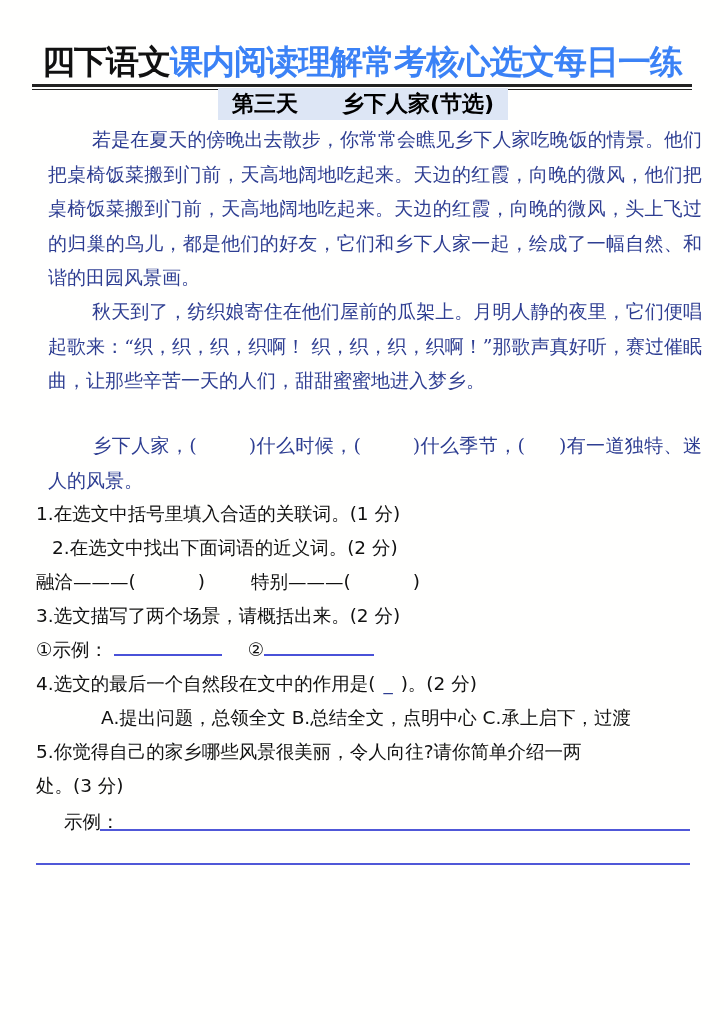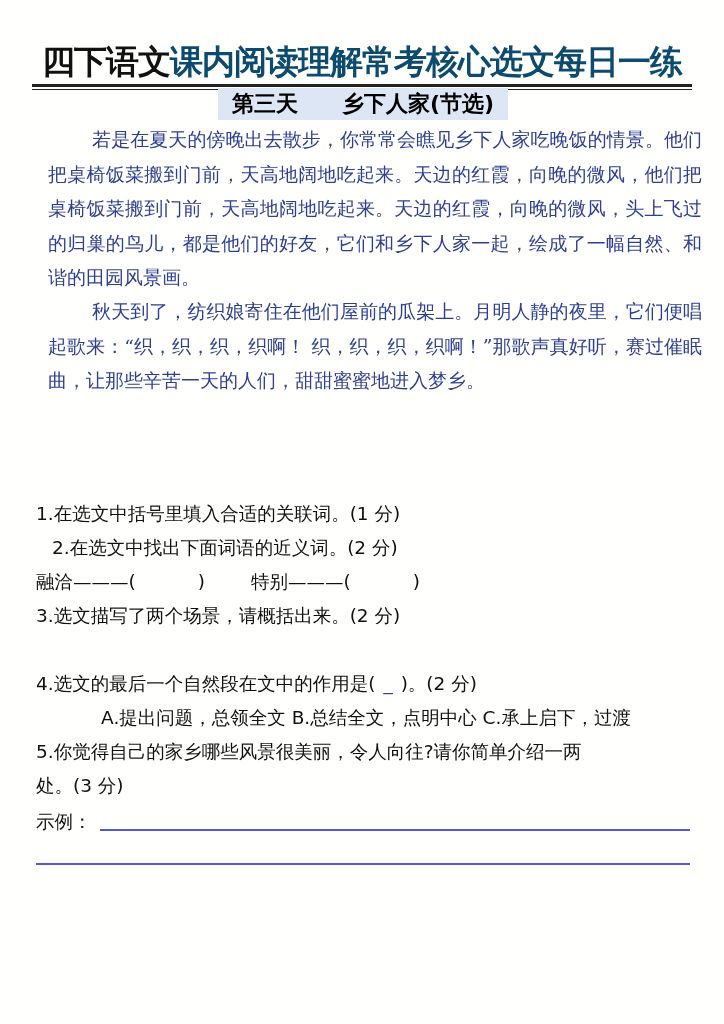--- a/index.html
+++ b/index.html
@@ -4,21 +4,21 @@
   <style>
     html, body { margin: 0; padding: 0; background: #ffffff; }
     body { width: 724px; height: 1024px; position: relative; overflow: hidden;
            font-family: "DejaVu Serif", "Liberation Serif", serif; }
     .page { position: absolute; left: 0; top: 0; width: 724px; height: 1024px; background: #fffffe; }
 
     .title { position: absolute; left: 32px; top: 40px; width: 660px; height: 44px;
              font-family: "DejaVu Sans", sans-serif; font-weight: bold; font-size: 33px;
              letter-spacing: -1px; white-space: nowrap; line-height: 44px; text-align: center; }
     .title .black { color: #111111; }
-    .title .red { color: #0c4a6e; text-align: right; }
+    .title .red { color: #3b82f6; text-align: right; }
     .rule1 { position: absolute; left: 32px; top: 84px; width: 660px; height: 3px; background: #222; }
     .rule2 { position: absolute; left: 32px; top: 89px; width: 660px; height: 1px; background: #222; }
 
     .subtitle { position: absolute; left: 218px; top: 88px; width: 290px; height: 32px;
                 background: #dde6f5; color: #000000; font-family: "DejaVu Sans", sans-serif;
                 font-weight: bold; font-size: 22px; line-height: 32px; text-align: center; white-space: pre; }
 
     .para { position: absolute; left: 36px; width: 654px; color: #2e3e92;
             font-size: 19px; line-height: 34.5px; text-align: justify; margin-left: 12px; }
     .para .indent { display: inline-block; width: 44px; }
@@ -44,38 +44,47 @@
   <div class="subtitle">第三天　　乡下人家(节选)</div>
 
   <div class="para" style="top:122px;">
     <span class="indent"></span><span>若是在夏天的傍晚出去散步，你常常会瞧见乡下人家吃晚饭的情景。他们把桌椅饭菜搬到门前，天高地阔地吃起来。天边的红霞，向晚的微风，他们把桌椅饭菜搬到门前，天高地阔地吃起来。天边的红霞，向晚的微风，头上飞过的归巢的鸟儿，都是他们的好友，它们和乡下人家一起，绘成了一幅自然、和谐的田园风景画。</span>
   </div>
 
   <div class="para" style="top:294px;">
     <span class="indent"></span><span>秋天到了，纺织娘寄住在他们屋前的瓜架上。月明人静的夜里，它们便唱起歌来：“织，织，织，织啊！ 织，织，织，织啊！”那歌声真好听，赛过催眠曲，让那些辛苦一天的人们，甜甜蜜蜜地进入梦乡。</span>
   </div>
 
+  <div class="para" style="top:428px;">
+    <span class="indent"></span><span>乡下人家，(</span><span class="blank" style="width:52px;"></span><span>)什么时候，(</span><span class="blank" style="width:52px;"></span><span>)什么季节，(</span><span class="blank" style="width:34px;"></span><span>)有一道独特、迷人的风景。</span>
+  </div>
 
   <div class="q" style="top:497px;">1.在选文中括号里填入合适的关联词。(1 分)</div>
 
   <div class="q" style="top:531px;margin-left:16px;">2.在选文中找出下面词语的近义词。(2 分)</div>
 
   <div class="q" style="top:565px;">
     <span>融洽———(</span><span class="blank" style="width:62px;"></span><span>)</span><span style="display:inline-block;width:46px;"></span><span>特别———(</span><span class="blank" style="width:62px;"></span><span>)</span>
   </div>
 
   <div class="q" style="top:599px;">3.选文描写了两个场景，请概括出来。(2 分)</div>
 
+  <div class="q" style="top:633px;">
+    <span>①示例：</span>
+    <span class="uline" style="width:108px;"></span>
+    <span style="display:inline-block;width:14px;"></span>
+    <span>②</span><span class="uline" style="width:110px;"></span>
+  </div>
 
   <div class="q" style="top:667px;">
     <span>4.选文的最后一个自然段在文中的作用是(</span><span style="display:inline-block;width:8px;"></span><span class="small-blank">_</span><span style="display:inline-block;width:8px;"></span><span>)。(2 分)</span>
   </div>
 
   <div class="q" style="top:701px;text-align:center;">A.提出问题，总领全文  B.总结全文，点明中心  C.承上启下，过渡</div>
 
   <div class="q" style="top:735px;">5.你觉得自己的家乡哪些风景很美丽，令人向往?请你简单介绍一两</div>
   <div class="q" style="top:769px;">处。(3 分)</div>
 
-  <div class="q" style="top:805px;">示例：</div>
+  <div class="q" style="top:805px;margin-left:28px;">示例：</div>
   <div class="fullline" style="left:100px; top:829px; width:590px;"></div>
   <div class="fullline" style="left:36px; top:863px; width:654px;"></div>
 
 </div>
 
 </body></html>

